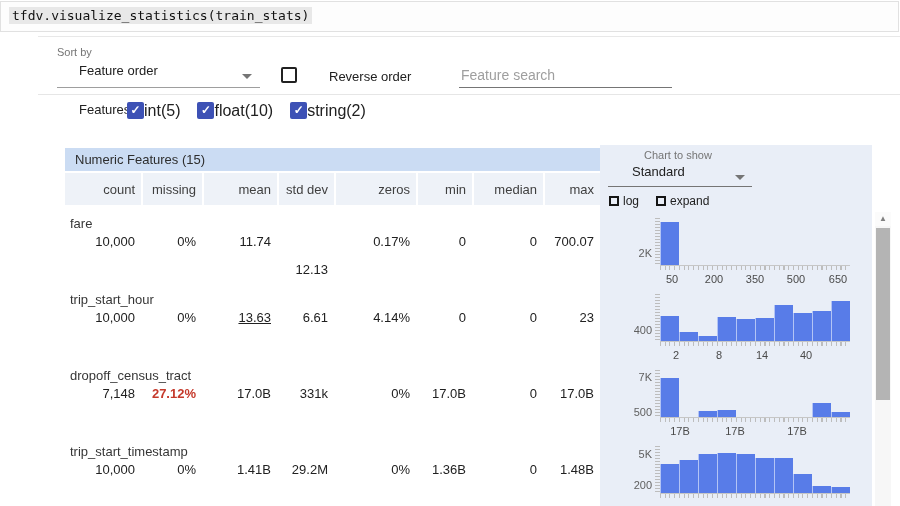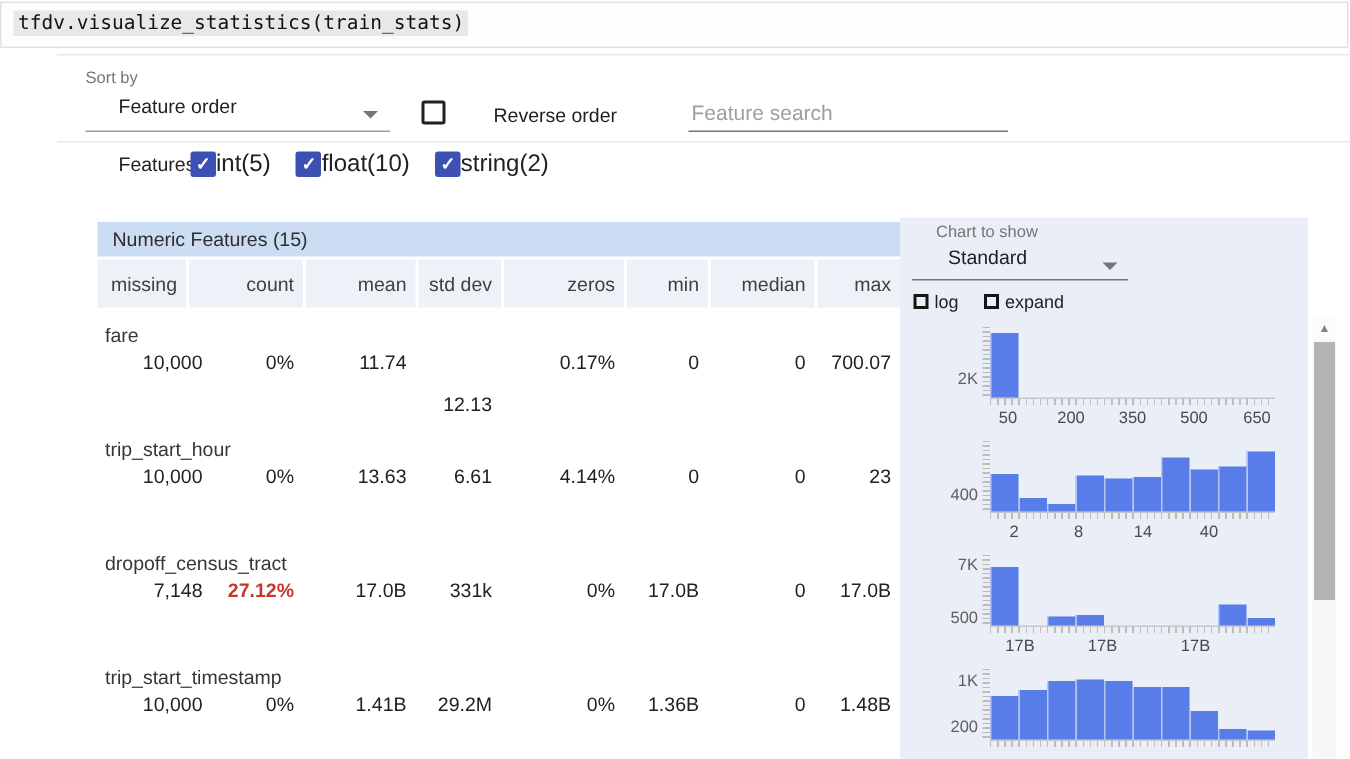--- a/index.html
+++ b/index.html
@@ -110,22 +110,22 @@
     </div><div class="ft-item">
       <div class="cb-checked">✓</div>
       <div class="lbl">float(10)</div>
     </div><div class="ft-item">
       <div class="cb-checked">✓</div>
       <div class="lbl">string(2)</div>
     </div></div>
 
 <div class="abs table-title">Numeric Features (15)</div>
 <div class="abs header-row">
+    <div class="header-cell" style="width: 76px;">count</div>
     <div class="header-cell" style="width: 59px;">missing</div>
-    <div class="header-cell" style="width: 76px;">count</div>
     <div class="header-cell" style="width: 73px;">mean</div>
     <div class="header-cell" style="width: 55px;">std dev</div>
     <div class="header-cell" style="width: 80px;">zeros</div>
     <div class="header-cell" style="width: 54px;">min</div>
     <div class="header-cell" style="width: 69px;">median</div>
     <div class="header-cell" style="width: 55px;">max</div>
   </div>
 <div class="abs rows">
     <div class="feature-row">
       <div class="feature-name">fare</div>
@@ -138,21 +138,21 @@
         <div class="value-cell" style="width: 54px;">0</div>
         <div class="value-cell" style="width: 69px;">0</div>
         <div class="value-cell" style="width: 55px;">700.07</div>
       </div>
     </div>
     <div class="feature-row">
       <div class="feature-name">trip_start_hour</div>
       <div class="value-line">
         <div class="value-cell" style="width: 76px;">10,000</div>
         <div class="value-cell" style="width: 59px;">0%</div>
-        <div class="value-cell" style="width: 73px;">13.63</div>
+        <div class="value-cell" style="width: 73px; text-decoration: underline;">13.63</div>
         <div class="value-cell" style="width: 55px;">6.61</div>
         <div class="value-cell" style="width: 80px;">4.14%</div>
         <div class="value-cell" style="width: 54px;">0</div>
         <div class="value-cell" style="width: 69px;">0</div>
         <div class="value-cell" style="width: 55px;">23</div>
       </div>
     </div>
     <div class="feature-row">
       <div class="feature-name">dropoff_census_tract</div>
       <div class="value-line">
@@ -175,21 +175,21 @@
         <div class="value-cell" style="width: 55px;">29.2M</div>
         <div class="value-cell" style="width: 80px;">0%</div>
         <div class="value-cell" style="width: 54px;">1.36B</div>
         <div class="value-cell" style="width: 69px;">0</div>
         <div class="value-cell" style="width: 55px;">1.48B</div>
       </div>
     </div>
   </div>
 
 <div class="abs chart-panel"></div>
-<div class="abs tiny-label" style="left:624px; top:149px;text-align:right;">Chart to show</div>
+<div class="abs tiny-label" style="left:644px; top:149px;text-align:right;">Chart to show</div>
 <div class="abs ctl-value" style="left:610px; top:164px;">Standard</div>
 <div class="abs cts-underline"></div>
 <div class="abs dd-arrow" style="left:735px; top:175px;"></div>
 
 <div class="abs mini-cb" style="left:609px; top:196px;"></div>
 <div class="abs mini-lbl" style="left:623px; top:194px;">log</div>
 <div class="abs mini-cb" style="left:656px; top:196px;"></div>
 <div class="abs mini-lbl" style="left:670px; top:194px;">expand</div>
 
 <div id="charts">
@@ -255,21 +255,21 @@
         <div class="bar" style="left: 19px; width: 19px; height: 33px;"></div>
         <div class="bar" style="left: 38px; width: 19px; height: 39px;"></div>
         <div class="bar" style="left: 57px; width: 19px; height: 40px;"></div>
         <div class="bar" style="left: 76px; width: 19px; height: 39px;"></div>
         <div class="bar" style="left: 95px; width: 19px; height: 35px;"></div>
         <div class="bar" style="left: 114px; width: 19px; height: 35px;"></div>
         <div class="bar" style="left: 133px; width: 19px; height: 19px;"></div>
         <div class="bar" style="left: 152px; width: 19px; height: 7px;"></div>
         <div class="bar" style="left: 171px; width: 19px; height: 6px;"></div>
       </div>
-      <div class="ytick" style="top: 8px;">1K</div>
+      <div class="ytick" style="top: 8px;">5K</div>
       <div class="ytick" style="top: 39px;">200</div>
     </div>
   </div>
 
 <div class="abs scrollbar">
   <div class="scroll-up">▲</div>
   <div class="scroll-thumb"></div>
 </div>
 
 </body></html>

